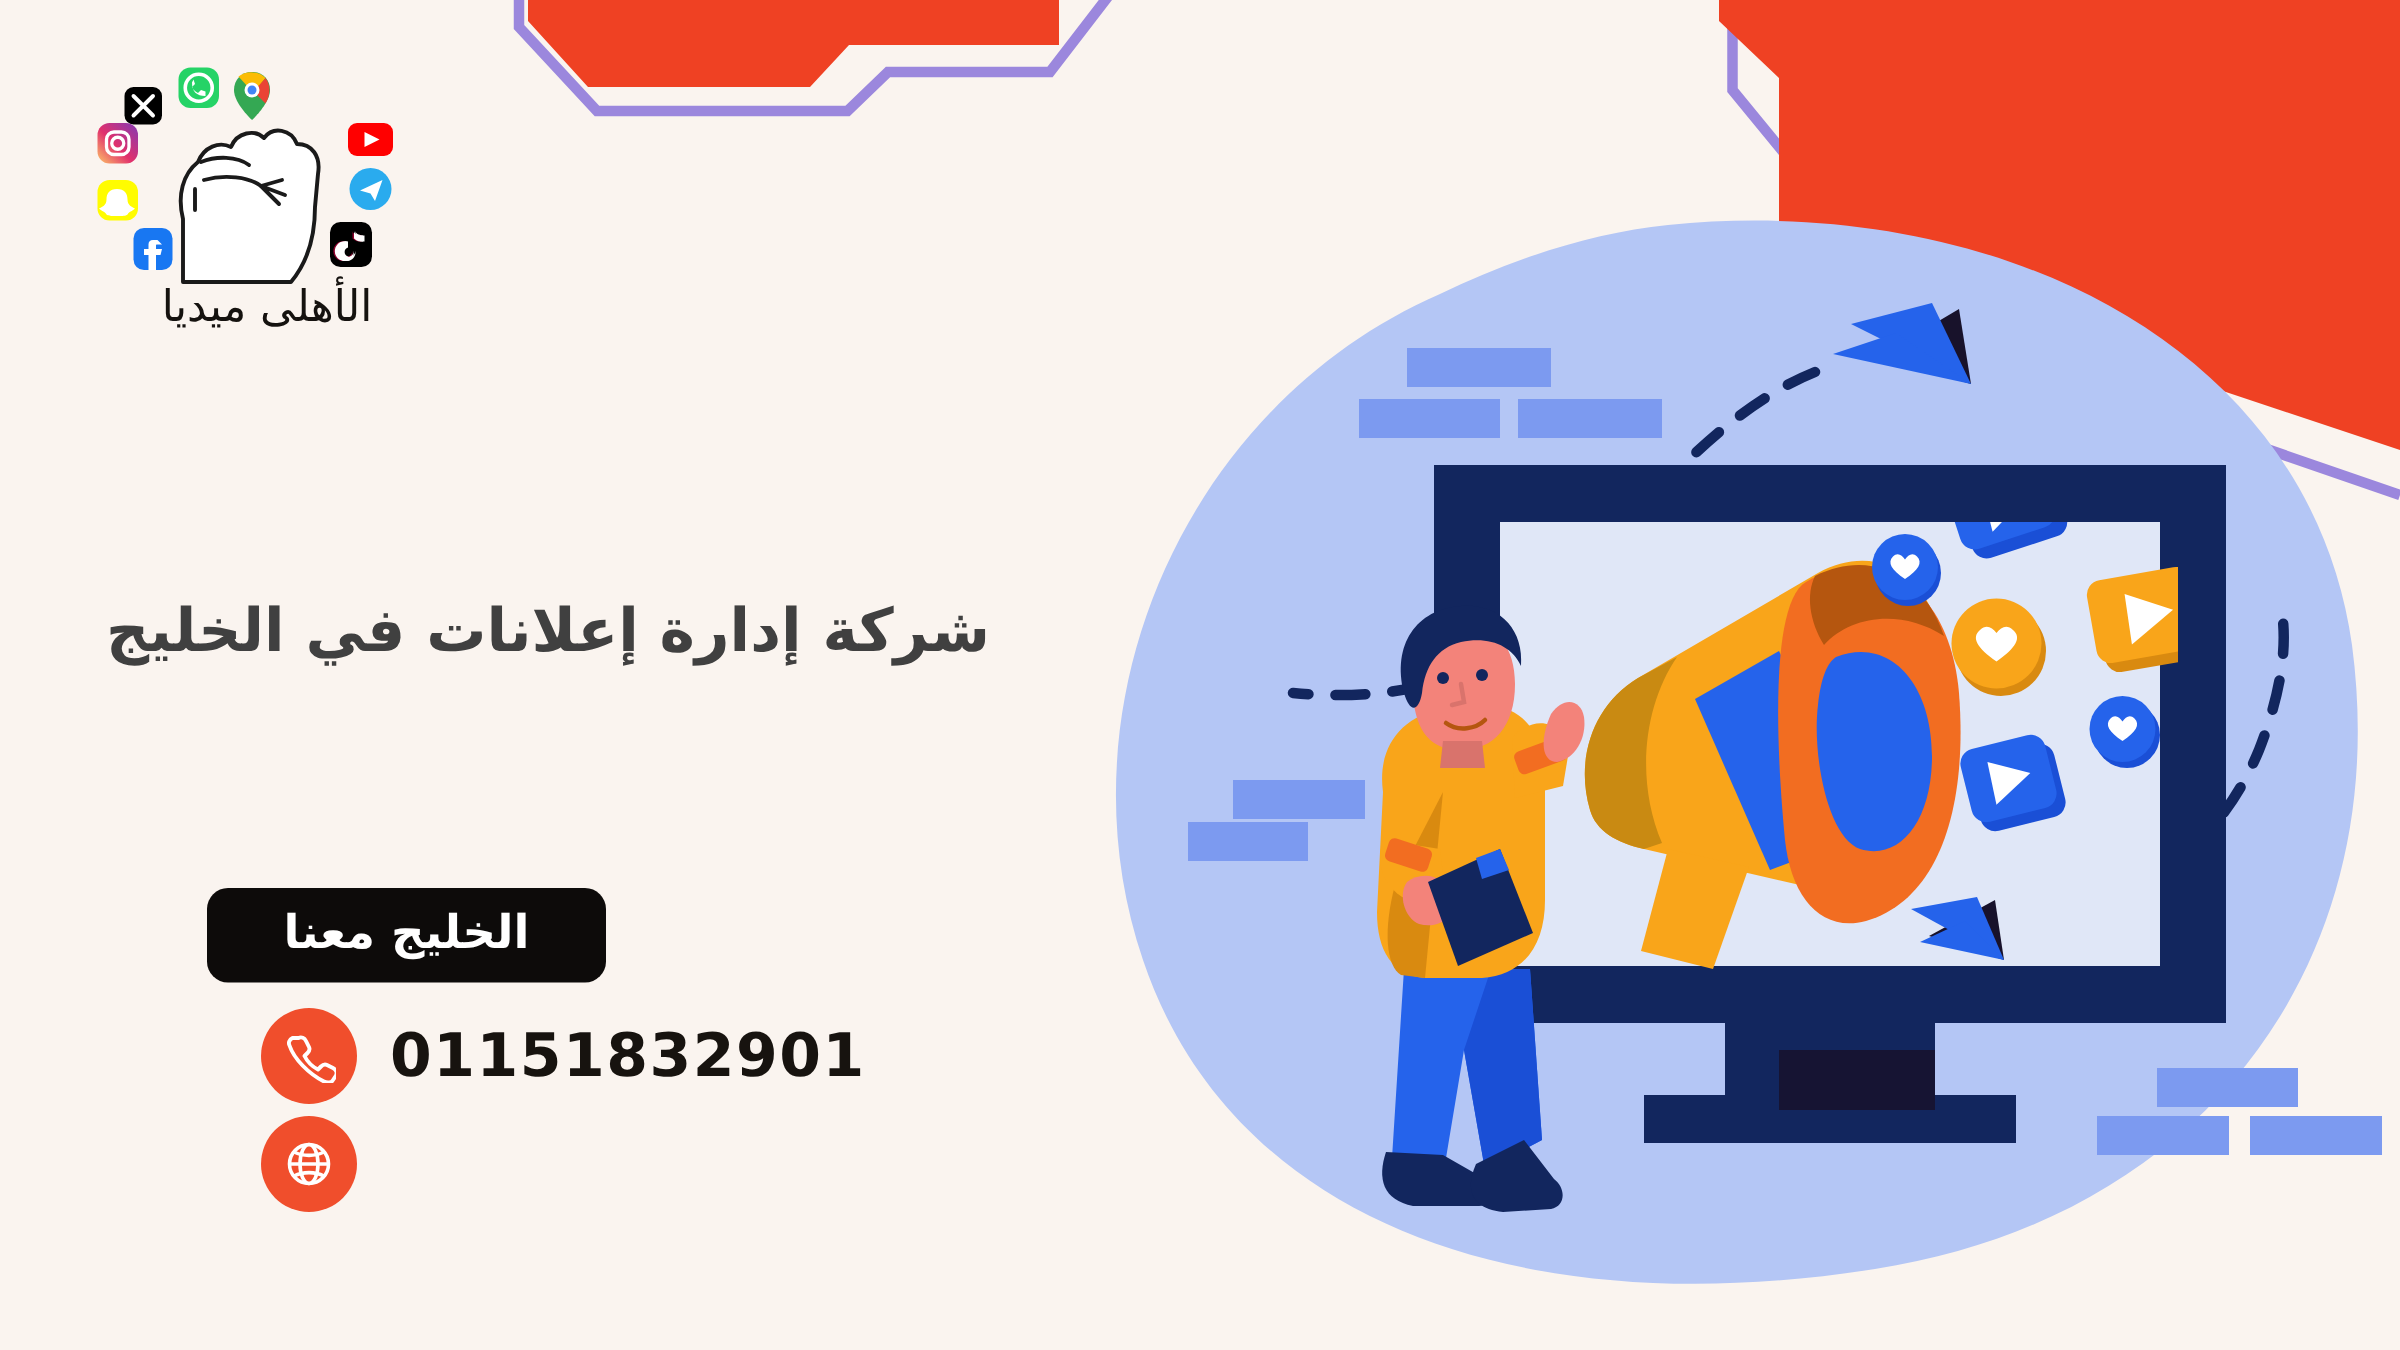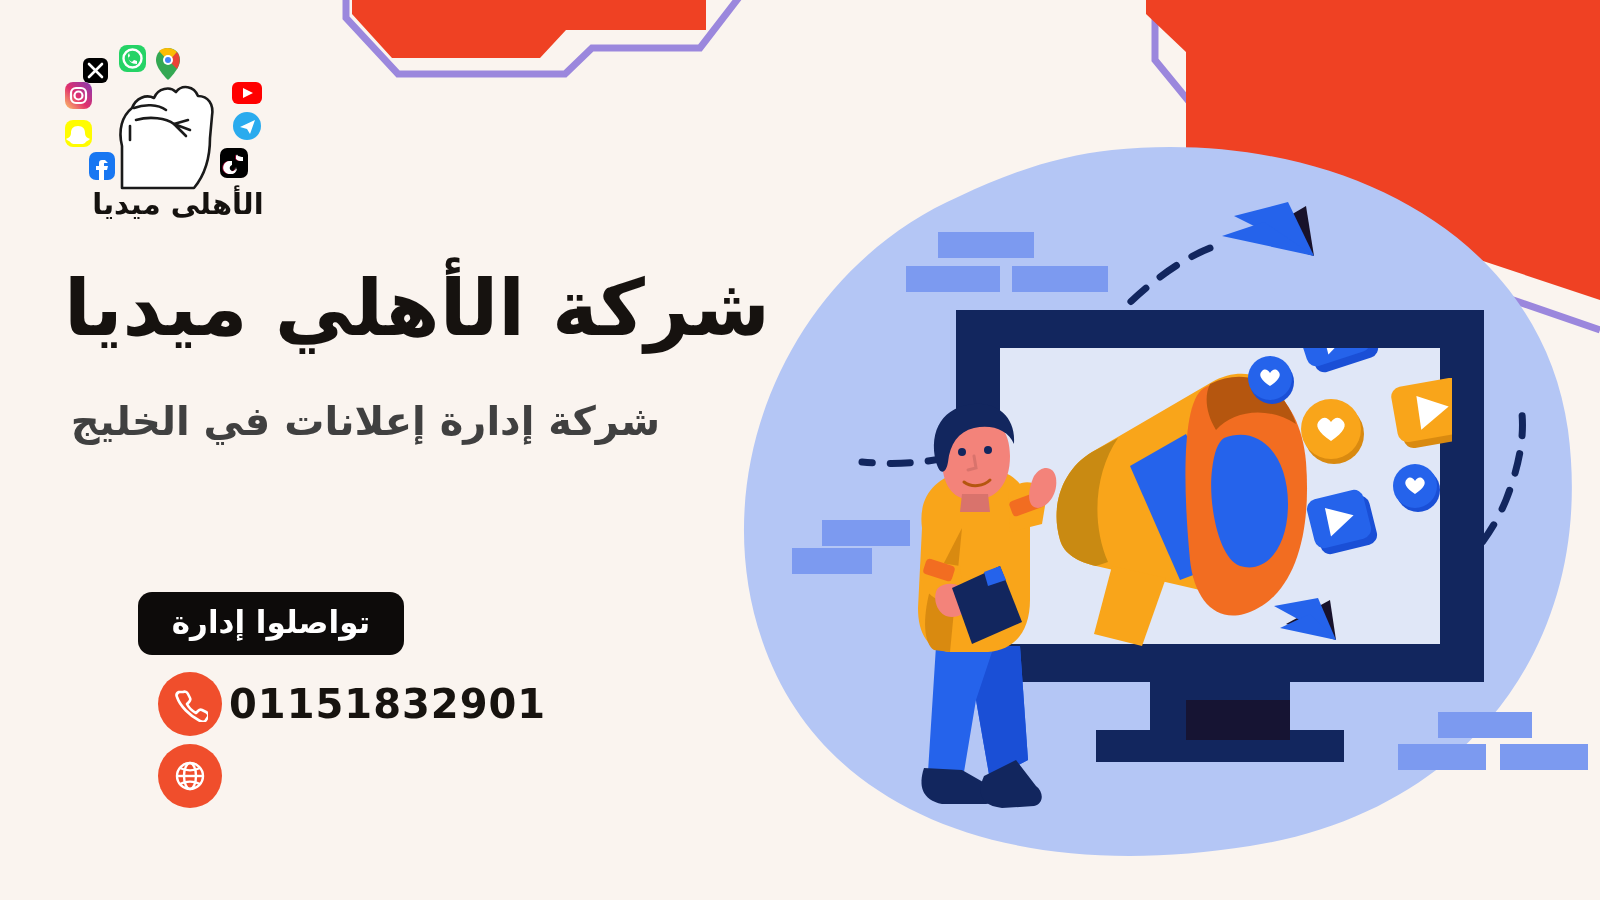--- a/index.html
+++ b/index.html
@@ -32,21 +32,21 @@
     width: 232px;
     height: 210px;
   }
   #logo-mark { position: absolute; inset: 0; }
   .logo-wordmark {
     position: absolute;
     left: 0;
     width: 232px;
     text-align: center;
     color: #15120f;
-    font-weight: 700;
+    font-weight: 400;
     line-height: 1;
     white-space: nowrap;
   }
   #logo-ar {
     top: 148px;
     font-size: 29px;
     letter-spacing: -0.5px;
     direction: rtl;
   }
   #logo-en {
@@ -102,24 +102,24 @@
     font-size: 31px;
     font-weight: 800;
     line-height: 1.2;
     white-space: nowrap;
     cursor: pointer;
   }
 
   
   .contact-row {
     position: absolute;
-    left: 158px;
+    left: 174px;
     display: flex;
     align-items: center;
-    gap: 7px;
+    gap: 22px;
     cursor: pointer;
   }
   #contact-phone { top: 672px; }
   #contact-web   { top: 744px; }
   .contact-icon {
     width: 64px;
     height: 64px;
     border-radius: 50%;
     background: #f04e2c;
     display: flex;
@@ -369,24 +369,23 @@
         <path d="M173,112 l0,13 c0,3 -3,5 -5,4 c-3,-1 -3,-5 0,-6 l0,-4
                  c-7,-1 -10,7 -6,11 c4,4 11,2 11,-4 l0,-9 c2,2 4,2 6,2 l0,-4 c-3,0 -6,-1 -6,-3 Z" fill="#ff0050" opacity="0.55"></path>
         <path d="M174,112 l0,13 c0,3 -3,5 -5,4 c-3,-1 -3,-5 0,-6 l0,-4
                  c-7,-1 -10,7 -6,11 c4,4 11,2 11,-4 l0,-9 c2,2 4,2 6,2 l0,-4 c-3,0 -6,-1 -6,-3 Z" fill="#ffffff"></path>
       </g>
     </svg>
 
     <div class="logo-wordmark" id="logo-ar">الأهلى ميديا</div>
   </div>
 
-  <div id="headline">شركة الأهلي ميديا</div>
   <div id="subhead">شركة إدارة إعلانات في الخليج</div>
 
-  <div id="cta-pill">تواصلوا إدارة</div>
+  <div id="cta-pill">الخليج معنا</div>
 
   <div class="contact-row" id="contact-phone">
     <span class="contact-icon">
       <svg viewBox="0 0 36 36" width="36" height="36" xmlns="http://www.w3.org/2000/svg">
         <path d="M11,6 c2,-1 4,0 5,2 l2,4 c1,2 0,3 -1,4 l-2,2 c2,4 5,7 9,9 l2,-2
                  c1,-1 2,-2 4,-1 l4,2 c2,1 3,3 2,5 l-2,3 c-1,2 -4,2 -6,1
                  C18,30 8,20 5,11 C4,9 5,7 7,6 Z" fill="none" stroke="#ffffff" stroke-width="2.6" stroke-linejoin="round"></path>
       </svg>
     </span>
     <span class="contact-text">01151832901</span>

